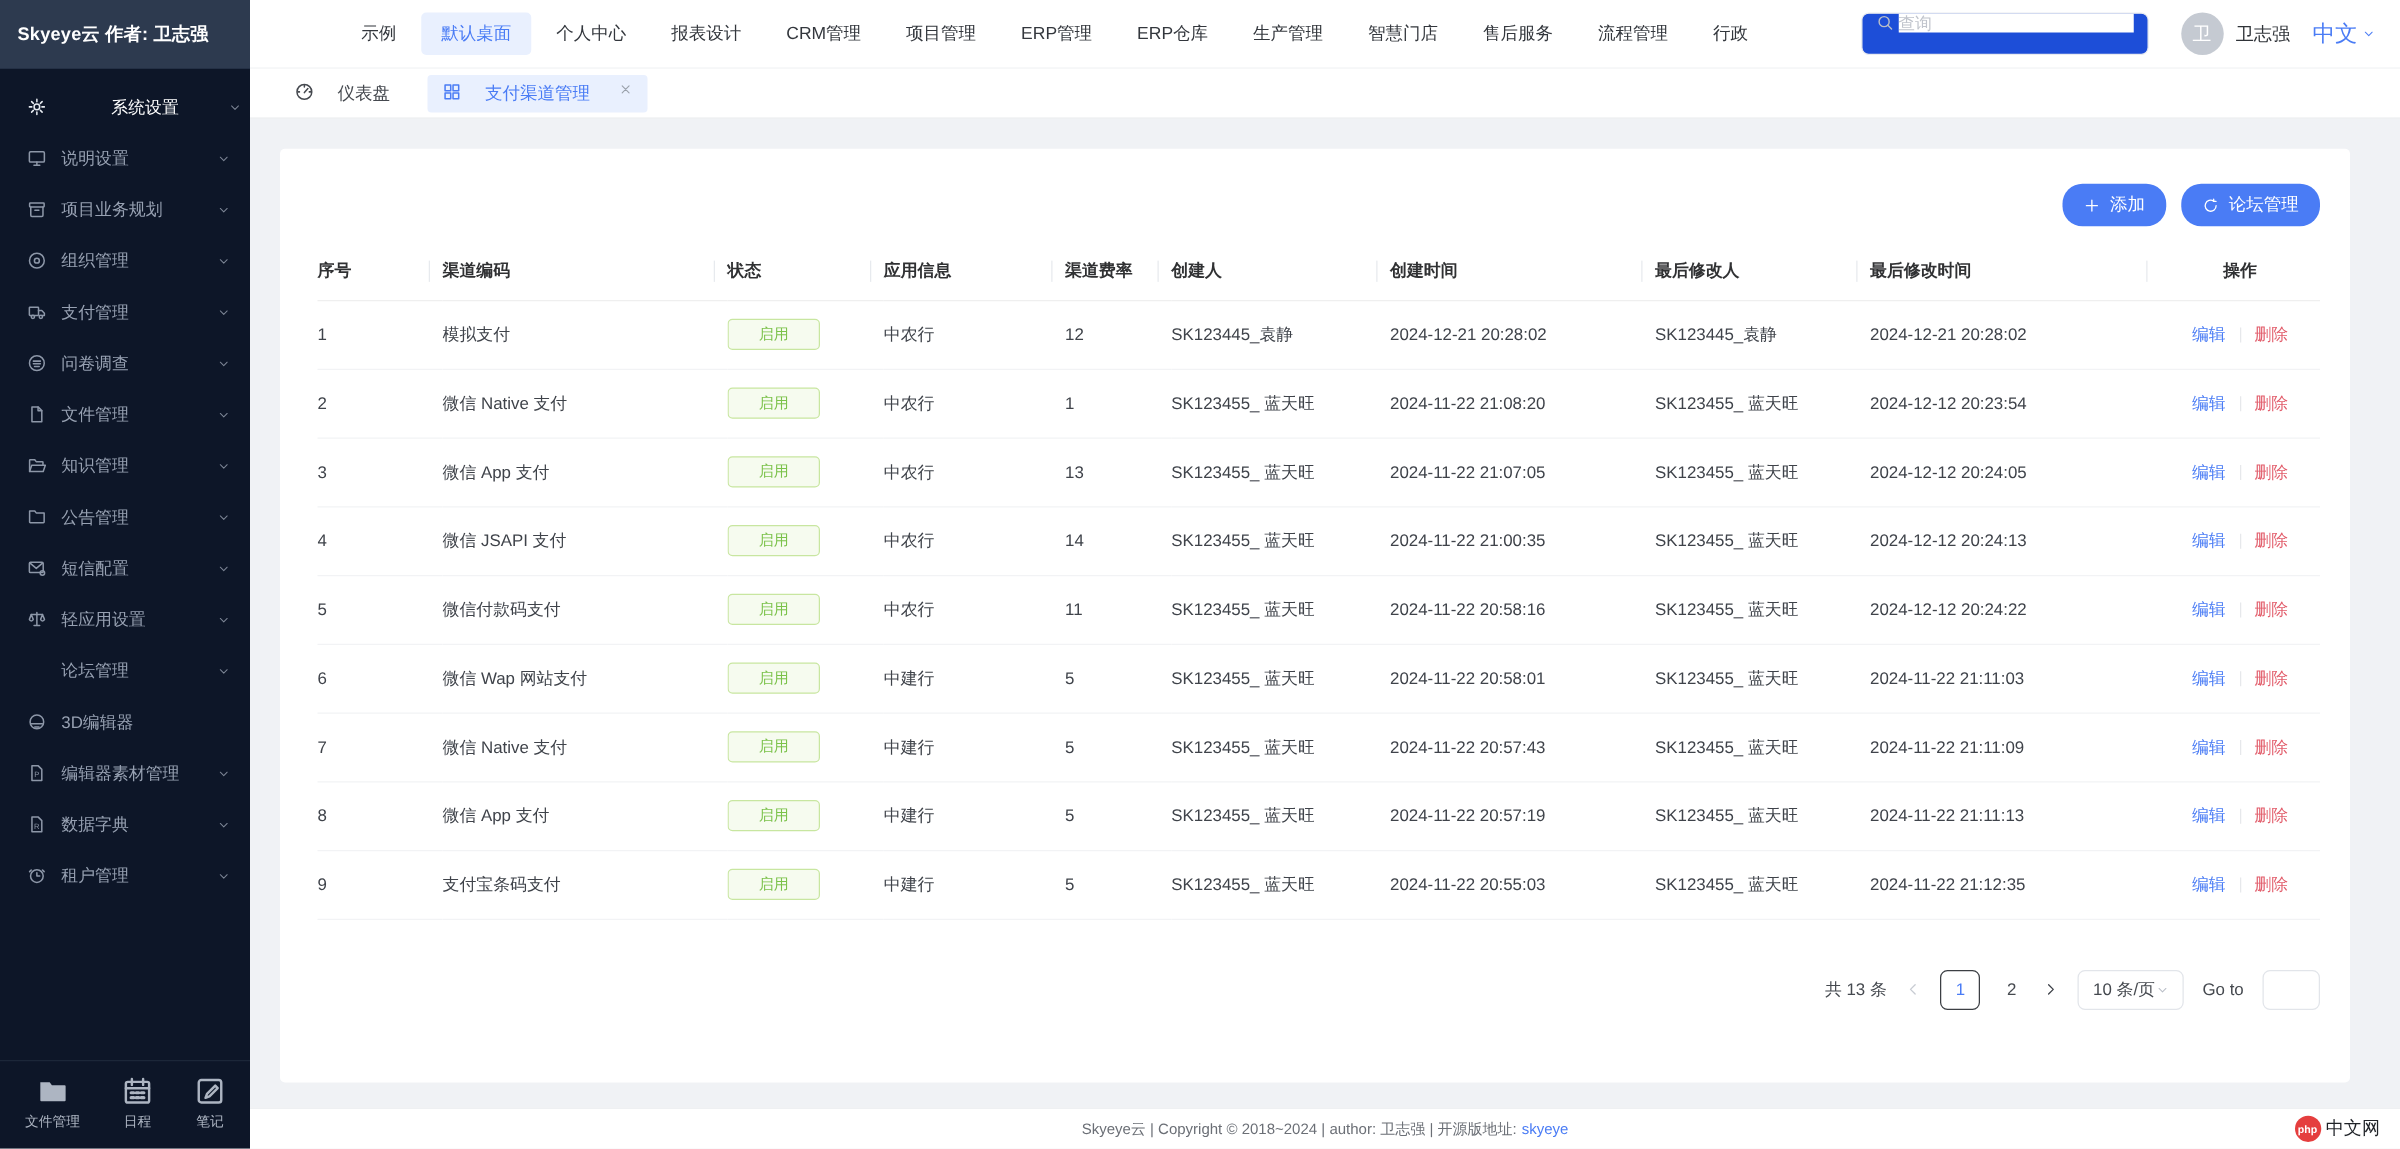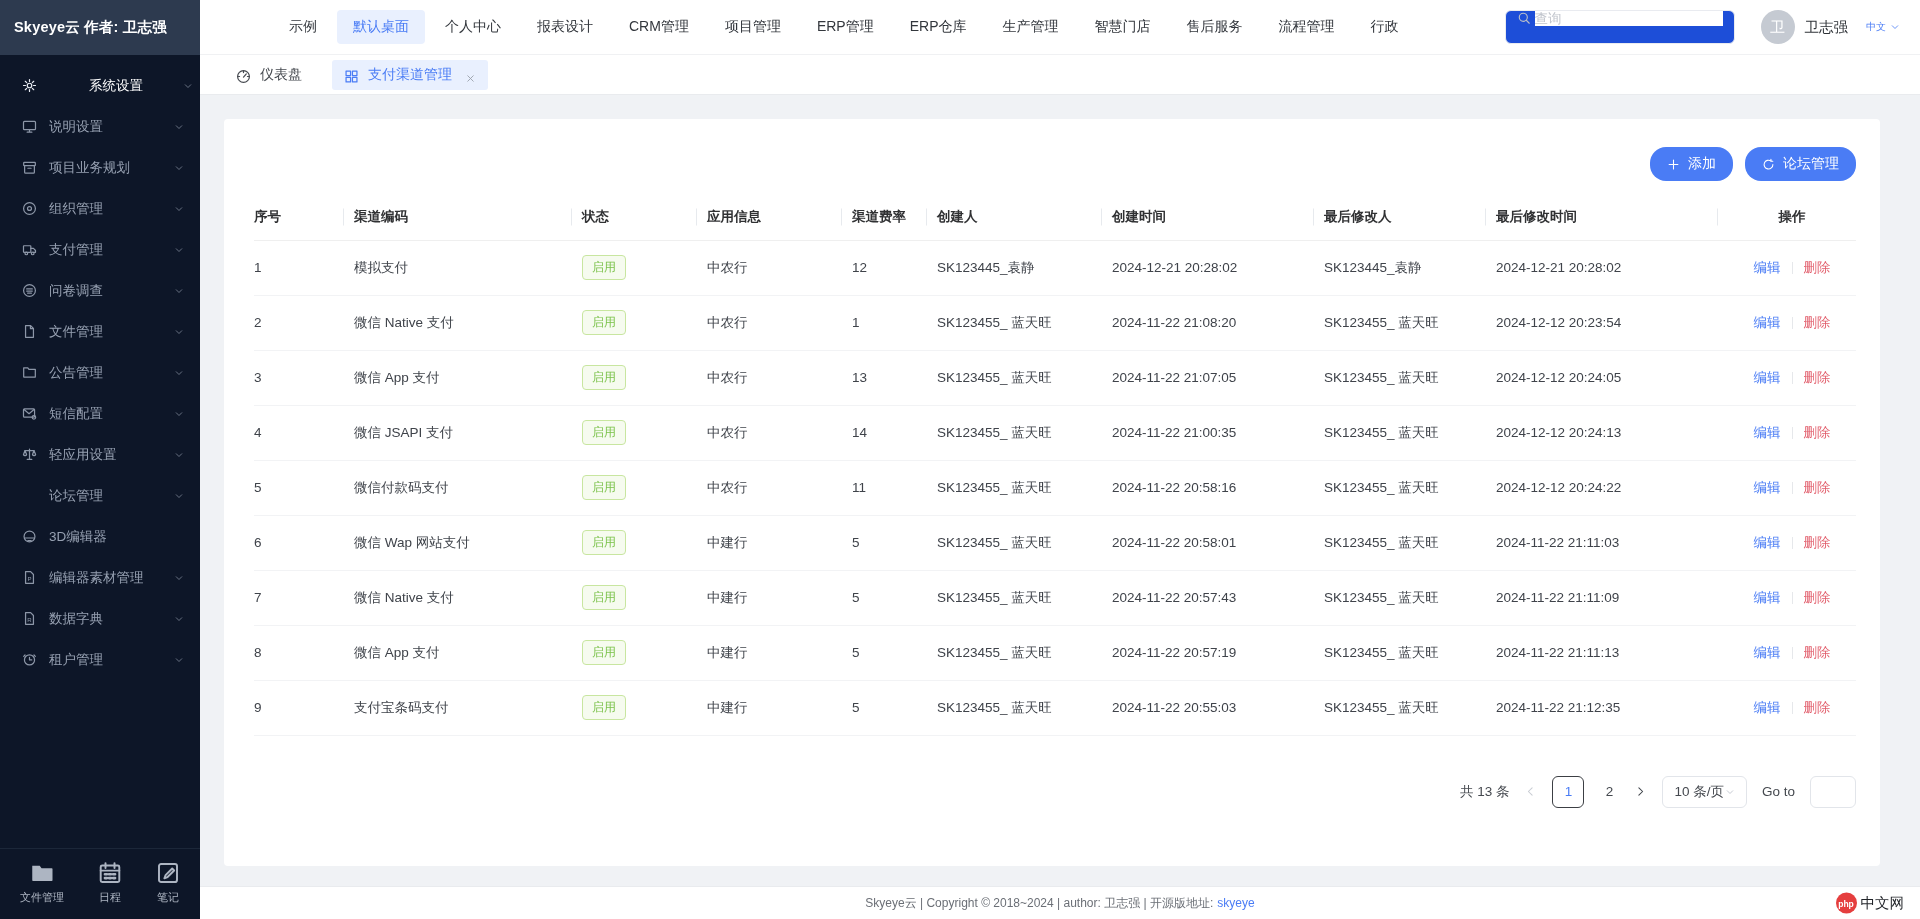--- a/index.html
+++ b/index.html
@@ -33,44 +33,44 @@
   .nav-items { display:flex; align-items:center; gap:4px; }
   .nav-item { padding:8px 16px; font-size:14px; color:#33373d; border-radius:4px; white-space:nowrap; cursor:pointer; }
   .nav-item.active { background:#e9f0fe; color:#4a7cf5; }
   .search-box { margin-left:auto; width:230px; height:34px; border:1px solid #e9ebf0; border-radius:6px; display:flex; align-items:flex-start; padding:0 11px; gap:4px; background:#1d4ed8; }
   .search-icon { width:14px; height:14px; color:#b9bec7; flex-shrink:0; }
   .search-box input { border:none; outline:none; flex:1; min-width:0; font-size:13.5px; color:#333; font-family:inherit; }
   .search-box input::placeholder { color:#c0c4cc; }
   .user-area { margin-left:26px; display:flex; align-items:center; gap:10px; }
   .avatar { width:34px; height:34px; border-radius:50%; background:#c5cad2; color:#fff; display:flex; align-items:center; justify-content:center; font-size:15px; cursor:pointer; }
   .user-name { font-size:14.5px; color:#2f3338; }
-  .lang { margin-left:8px; color:#4a7cf5; font-size:10px; display:flex; align-items:center; gap:4px; cursor:pointer; }
+  .lang { margin-left:8px; color:#4a7cf5; font-size:18px; display:flex; align-items:center; gap:4px; cursor:pointer; }
   .lang .chev-s { width:10px; height:10px; }
 
   .tabbar { height:40px; flex-shrink:0; background:#fff; border-bottom:1px solid #e9ebee; display:flex; align-items:center; padding:0 24px; gap:18px; }
-  .tab { display:flex; align-items:flex-end; gap:9px; font-size:14px; color:#45494f; padding:6px 12px; border-radius:3px; cursor:pointer; }
+  .tab { display:flex; align-items:flex-start; gap:19px; font-size:14px; color:#45494f; padding:6px 12px; border-radius:3px; cursor:pointer; }
   .tab.active { background:#e9f0fe; color:#4a7cf5; }
   .t-icon { width:15px; height:15px; }
   .t-close { width:11px; height:11px; color:#9aa1ab; margin-left:4px; cursor:pointer; }
 
   .content { flex:1; min-height:0; padding:24px 40px 20px 24px; }
   .card { background:#fff; border-radius:4px; height:100%; padding:28px 24px 0 30px; position:relative; }
 
   .toolbar { display:flex; justify-content:flex-end; gap:12px; margin-bottom:14px; }
   .btn { background:#4a7cf5; color:#fff; border:none; border-radius:16px; height:34px; padding:0 17px; font-size:14px; font-family:inherit; display:flex; align-items:center; gap:8px; cursor:pointer; }
   .b-icon { width:13px; height:13px; }
 
   table { width:100%; border-collapse:collapse; table-layout:fixed; font-size:13.5px; color:#3f434a; }
   col.c1{width:100px} col.c2{width:228px} col.c3{width:125px} col.c4{width:145px} col.c5{width:85px}
   col.c6{width:175px} col.c7{width:212px} col.c8{width:172px} col.c9{width:232px} col.c10{width:auto}
   thead th { height:45px; text-align:left; font-weight:bold; font-size:13.5px; color:#303133; border-bottom:1px solid #efefef; position:relative; white-space:nowrap; }
   thead th:not(:last-child)::after { content:''; position:absolute; right:10px; top:50%; transform:translateY(-50%); width:1px; height:17px; background:#e7eaee; }
   thead th:last-child, td.td-actions { text-align:center; }
   tbody td { height:55px; border-bottom:1px solid #f2f3f5; white-space:nowrap; overflow:hidden; }
-  .badge { display:inline-block; padding:3px 9px; font-size:12px; color:#7bc24a; background:#f6fbef; border:1px solid #c8e6a0; border-radius:4px; line-height:1.35; }
+  .badge { display:inline-block; padding:3px 24px; font-size:12px; color:#7bc24a; background:#f6fbef; border:1px solid #c8e6a0; border-radius:4px; line-height:1.35; }
   .link { cursor:pointer; font-size:13.5px; }
   .link.edit { color:#4a7cf5; }
   .link.del { color:#e25d6b; }
   .act-sep { display:inline-block; width:1px; height:12px; background:#e6e8eb; margin:0 11px; vertical-align:middle; }
 
   .pagination { display:flex; align-items:center; justify-content:flex-end; gap:15px; margin-top:40px; font-size:13.5px; color:#45494f; }
   .pg-arrow { width:13px; height:13px; cursor:pointer; color:#3f434a; }
   .pg-arrow.disabled { color:#c8ccd3; cursor:default; }
   .pg-num { min-width:20px; text-align:center; cursor:pointer; color:#45494f; }
   .pg-num.active { width:32px; height:32px; border:1px solid #3c3f44; border-radius:6px; display:flex; align-items:center; justify-content:center; color:#4a7cf5; }
@@ -177,20 +177,34 @@
         </span>
       </div>
       <div class="menu-item">
         <span class="mi-icon icon">
           <svg viewBox="0 0 16 16">
             <path d="M3.8 1.8h5.4l3 3v9.4H3.8z"></path>
             <path d="M9 1.8v3.2h3.2"></path>
           </svg>
         </span>
         <span class="mi-label">文件管理</span>
+        <span class="chev icon">
+          <svg viewBox="0 0 16 16">
+            <path d="M3.6 6l4.4 4.4L12.4 6"></path>
+          </svg>
+        </span>
+      </div>
+      <div class="menu-item">
+        <span class="mi-icon icon">
+          <svg viewBox="0 0 16 16">
+            <path d="M1.8 13V3.6a.6.6 0 0 1 .6-.6h3.8l1.2 1.6h5.2a.6.6 0 0 1 .6.6V7"></path>
+            <path d="M1.8 13l1.8-5.4h11.6L13.4 13z"></path>
+          </svg>
+        </span>
+        <span class="mi-label">知识管理</span>
         <span class="chev icon">
           <svg viewBox="0 0 16 16">
             <path d="M3.6 6l4.4 4.4L12.4 6"></path>
           </svg>
         </span>
       </div>
       <div class="menu-item">
         <span class="mi-icon icon">
           <svg viewBox="0 0 16 16">
             <path d="M1.8 3h4.4l1.2 1.6h6.8V12.4a.6.6 0 0 1-.6.6H2.4a.6.6 0 0 1-.6-.6z"></path>

